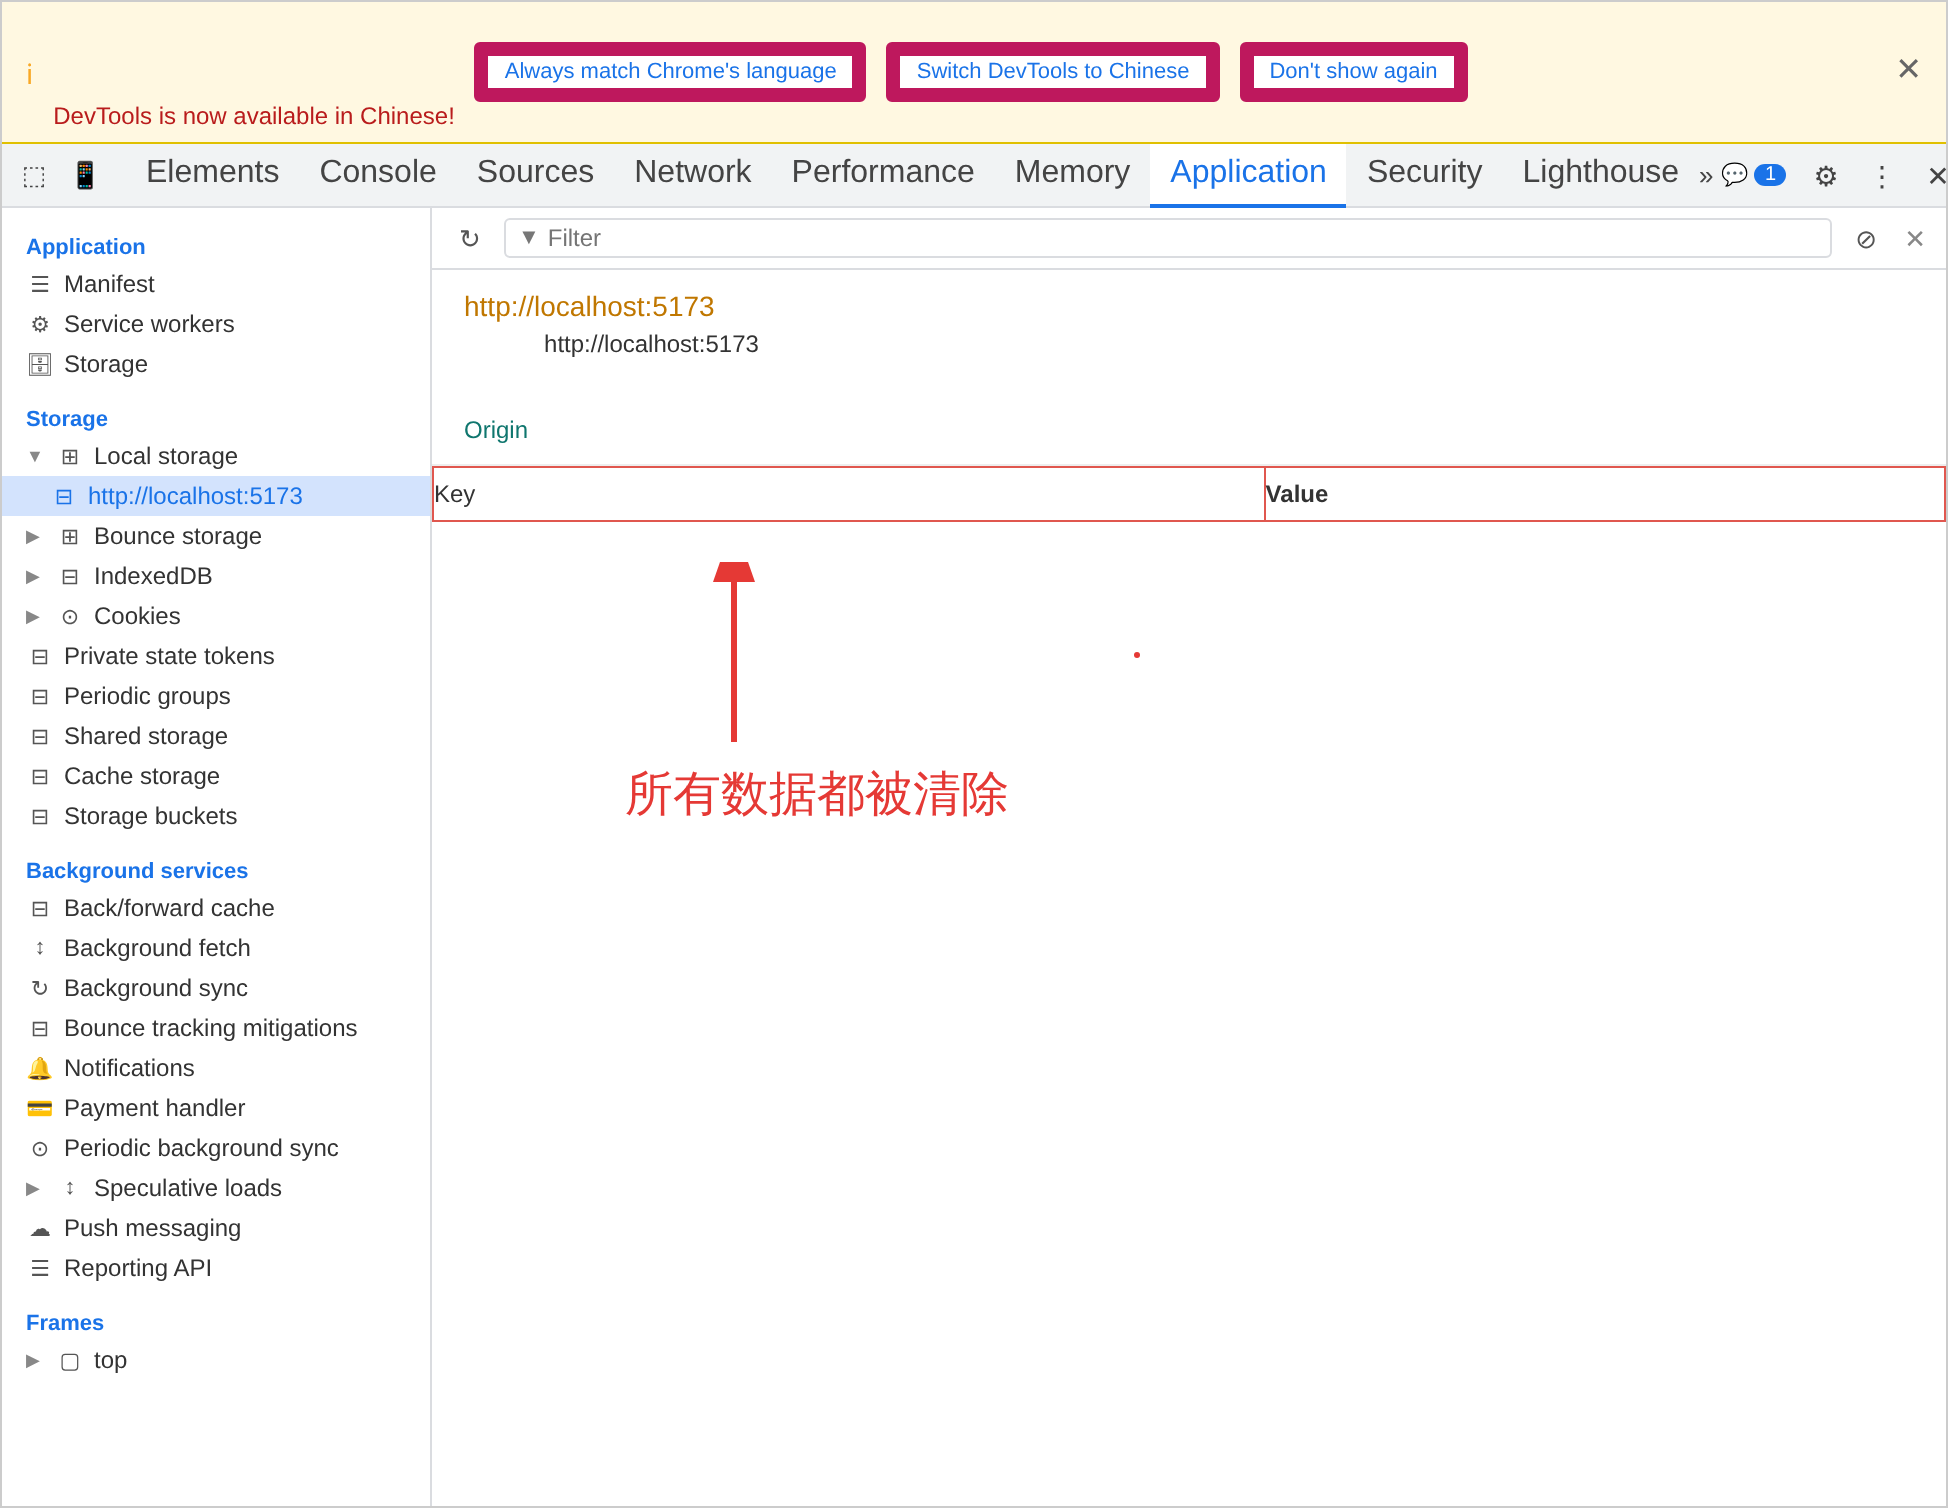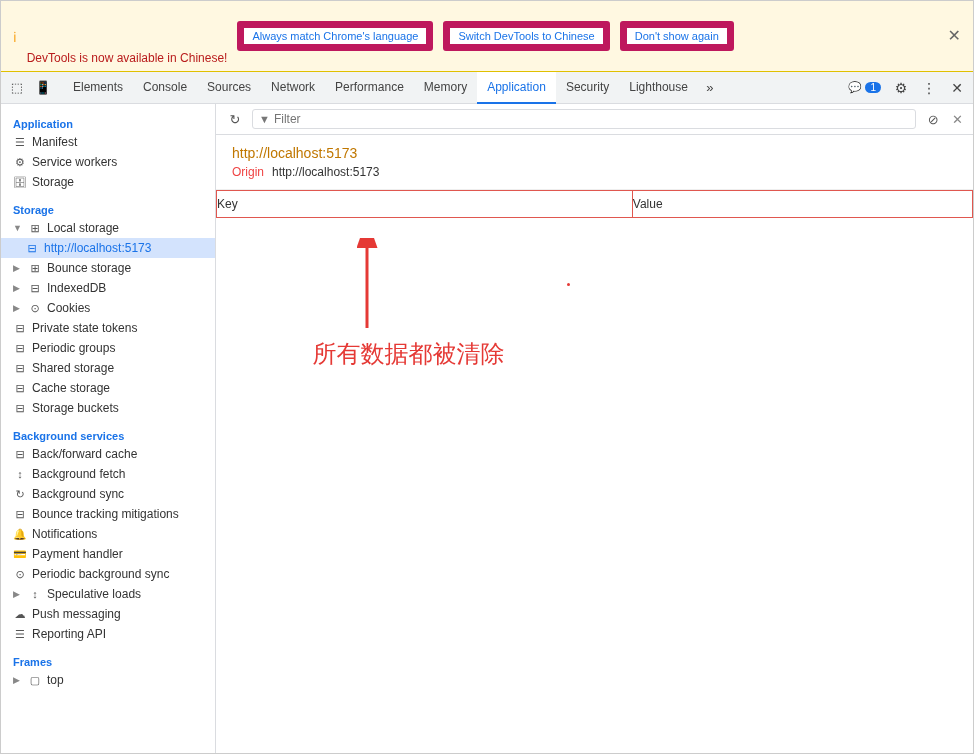--- a/index.html
+++ b/index.html
@@ -76,21 +76,21 @@
       align-items: center;
       justify-content: center;
       border-radius: 3px;
       color: #444;
       font-size: 13px;
     }
     .tab {
       padding: 6px 10px;
       cursor: pointer;
       color: #444;
-      font-size: 12px;
+      font-size: 16px;
       border-bottom: 2px solid transparent;
       white-space: nowrap;
       height: 32px;
       display: flex;
       align-items: center;
     }
     .tab.active {
       color: #1a73e8;
       border-bottom: 2px solid #1a73e8;
       background: #fff;
@@ -256,40 +256,40 @@
       font-size: 14px;
       font-weight: 500;
     }
     .storage-origin-row {
       display: flex;
       gap: 8px;
       font-size: 12px;
       color: #555;
       margin-top: 4px;
     }
-    .origin-label { color: #ef4444; }
+    .origin-label { color: #0f766e; margin-top: 43px; }
     .origin-value { color: #333; }
 
     
     .storage-table {
       width: 100%;
       border-collapse: collapse;
       position: relative;
     }
     .table-header-row th {
       text-align: left;
       padding: 6px 0;
       font-size: 12px;
       font-weight: 500;
       color: #333;
       border: 1px solid #e0574f;
       background: #fff;
     }
     .table-header-row th:first-child { width: 55%; }
-    .table-header-row th:last-child { width: 45%; }
+    .table-header-row th:last-child { width: 45%; font-weight: bold; }
 
     
     .empty-state-container {
       position: relative;
       height: 300px;
     }
     .annotation-arrow {
       position: absolute;
       top: 20px;
       left: 130px;

